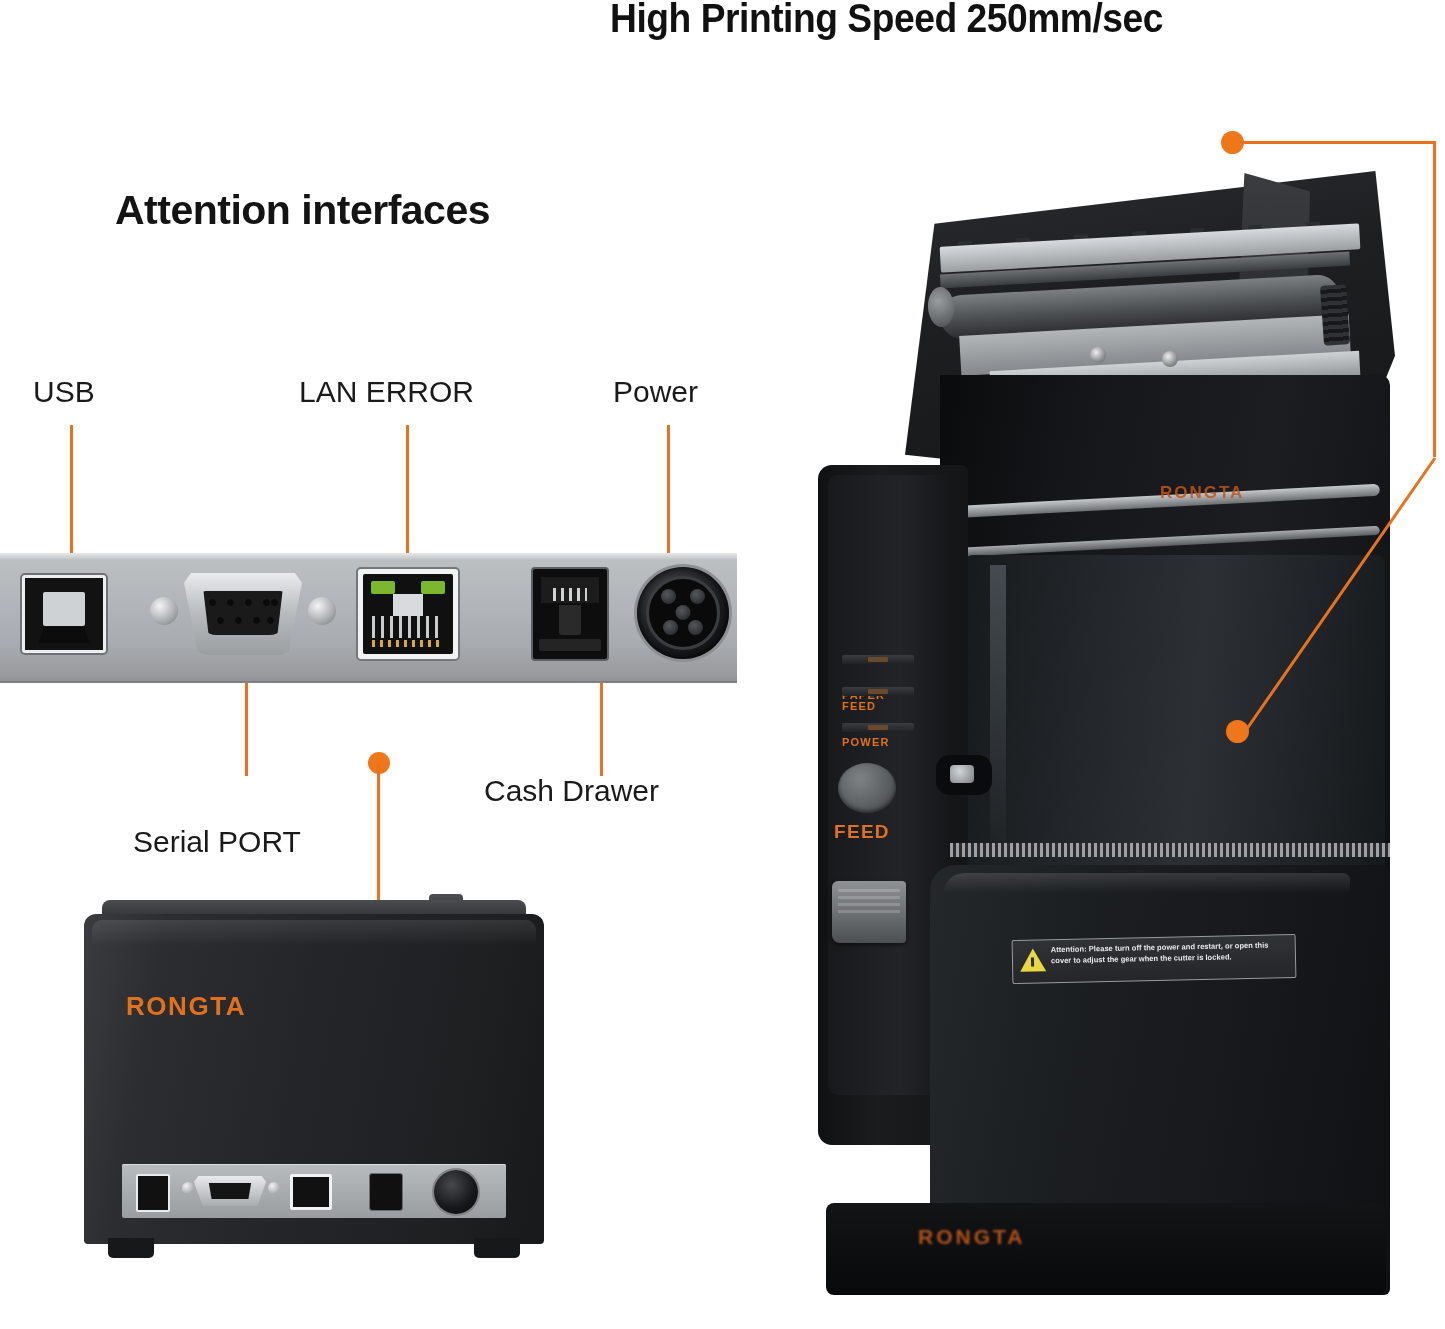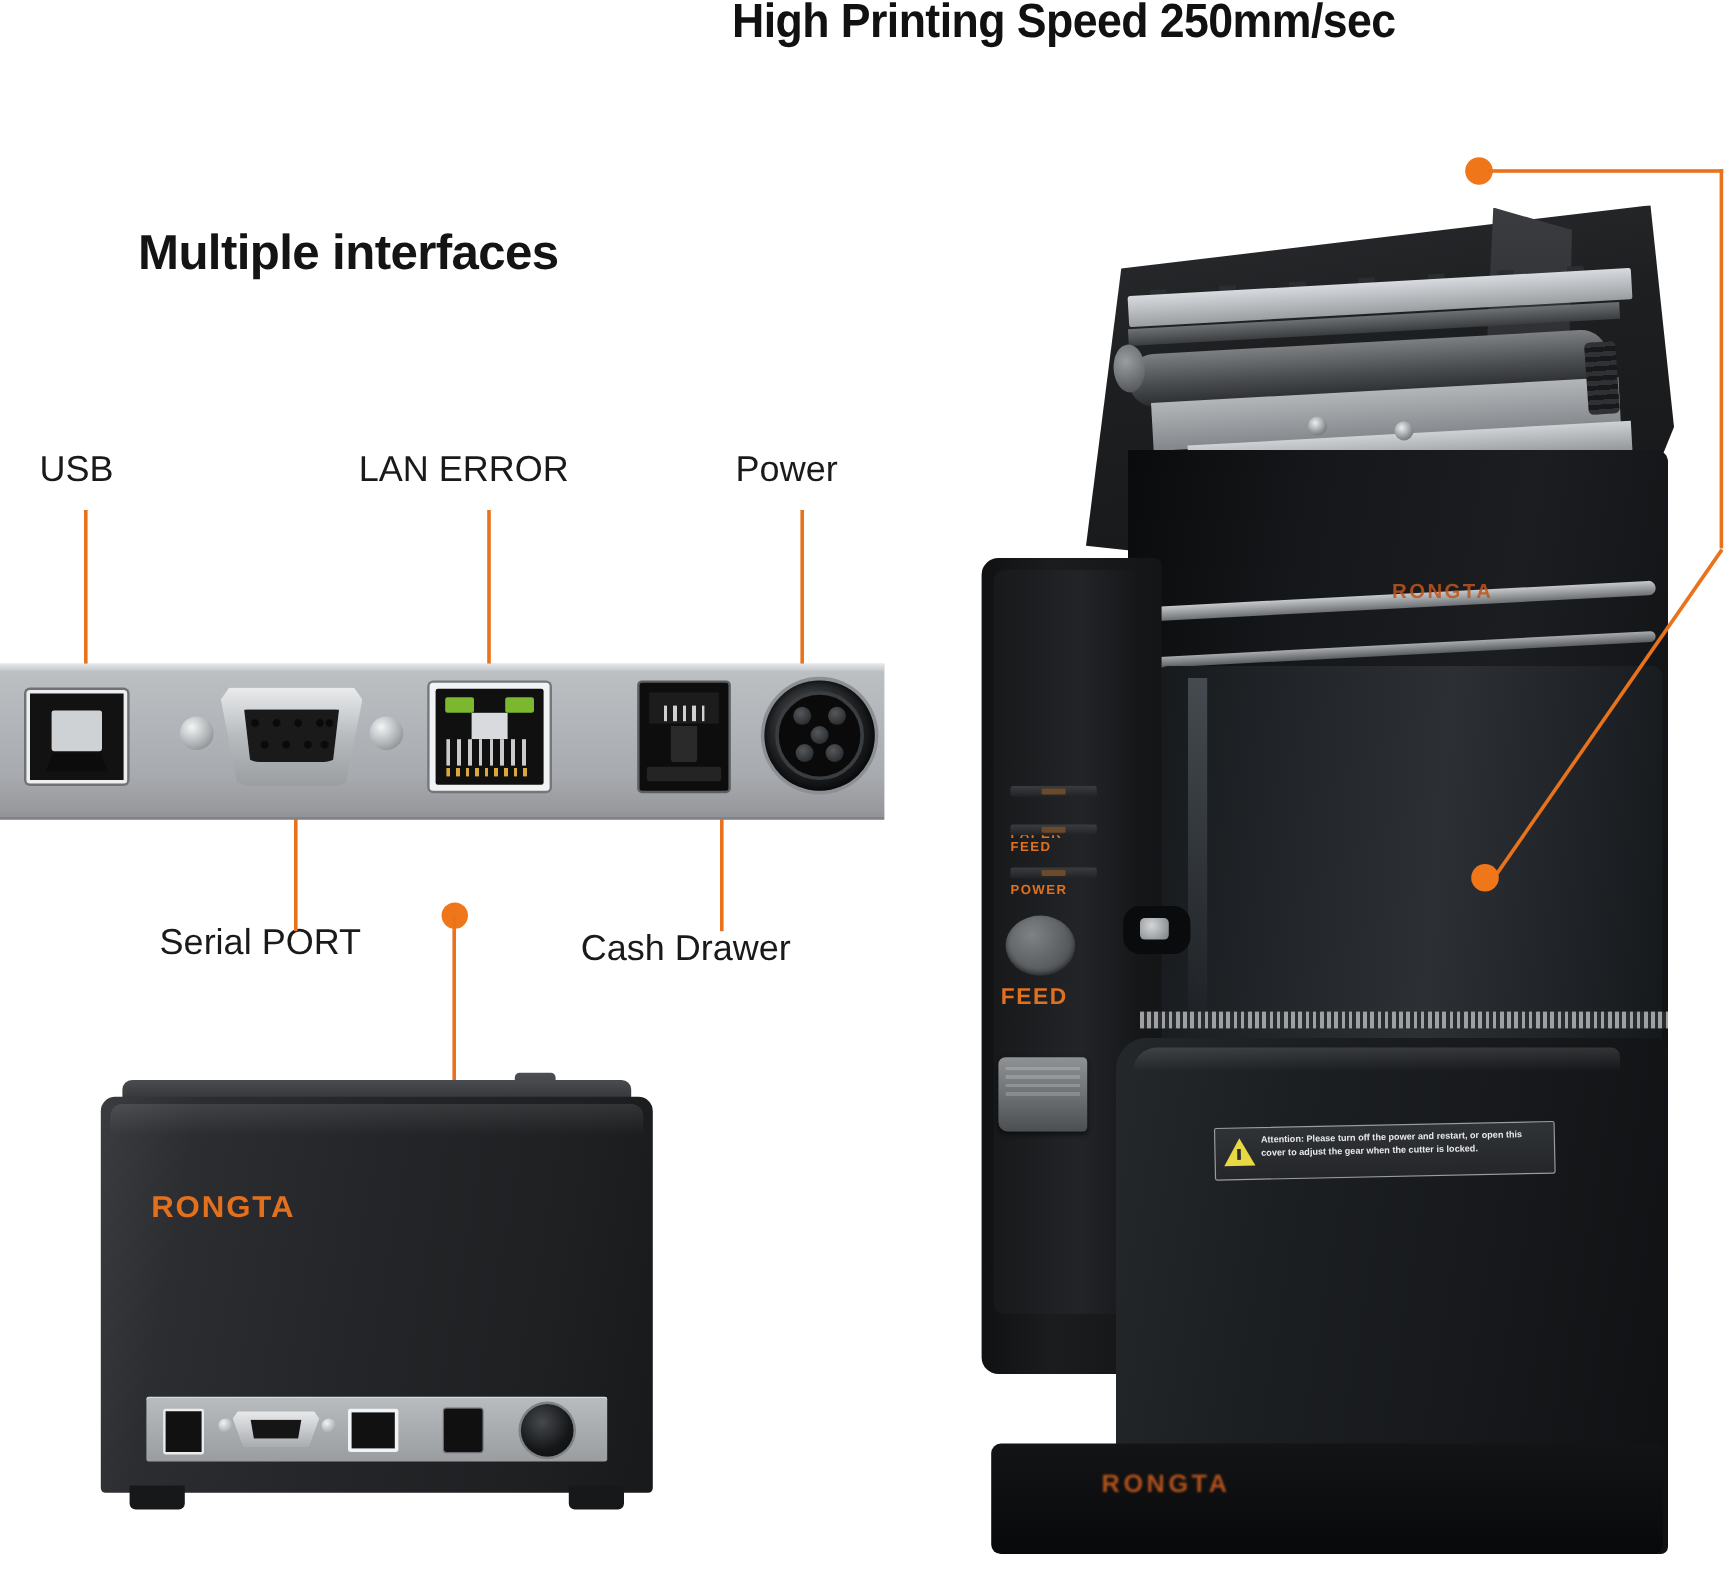--- a/index.html
+++ b/index.html
@@ -18,21 +18,21 @@
     left:115px;top:187px;
     font-size:41px;font-weight:bold;letter-spacing:-.5px;color:#141414;
     white-space:nowrap;
   }
 
   
   .port-label{font-size:30px;color:#1a1a1a;white-space:nowrap;font-weight:400;}
   #lbl-usb{left:33px;top:375px;}
   #lbl-lan{left:299px;top:375px;}
   #lbl-power{left:613px;top:375px;}
-  #lbl-serial{left:133px;top:769px;}
+  #lbl-serial{left:133px;top:825px;}
   #lbl-cash{left:484px;top:774px;}
 
   
   .lead-v{background:#e8731c;width:3px;}
   .lead-h{background:#e8731c;height:3px;}
   .dot{background:#f0761a;border-radius:50%;}
 
   
   #port-panel{
     left:0px;top:553px;width:737px;height:130px;
@@ -237,21 +237,21 @@
     border-left:13px solid transparent;border-right:13px solid transparent;border-bottom:23px solid #e8d844;}
   .sticker-tri:after{content:"";position:absolute;left:-2px;top:9px;width:3px;height:9px;background:#2a2c2e;}
   .sticker-t{position:absolute;left:38px;top:5px;width:240px;font-size:7.6px;color:#e6e8ea;
     line-height:10.5px;font-weight:bold;}
 </style>
 </head>
 <body>
 
 <div class="abs" id="title-speed">High Printing Speed 250mm/sec</div>
 
-<div class="abs" id="title-interfaces">Multiple interfaces</div>
+<div class="abs" id="title-interfaces">Attention interfaces</div>
 
 <div class="abs port-label" id="lbl-usb">USB</div>
 <div class="abs port-label" id="lbl-lan">LAN ERROR</div>
 <div class="abs port-label" id="lbl-power">Power</div>
 <div class="abs port-label" id="lbl-serial">Serial PORT</div>
 <div class="abs port-label" id="lbl-cash">Cash Drawer</div>
 
 <div class="abs lead-v" style="left:70px;top:425px;height:150px;"></div>
 <div class="abs dot" style="left:60px;top:563px;width:22px;height:22px;"></div>
 

